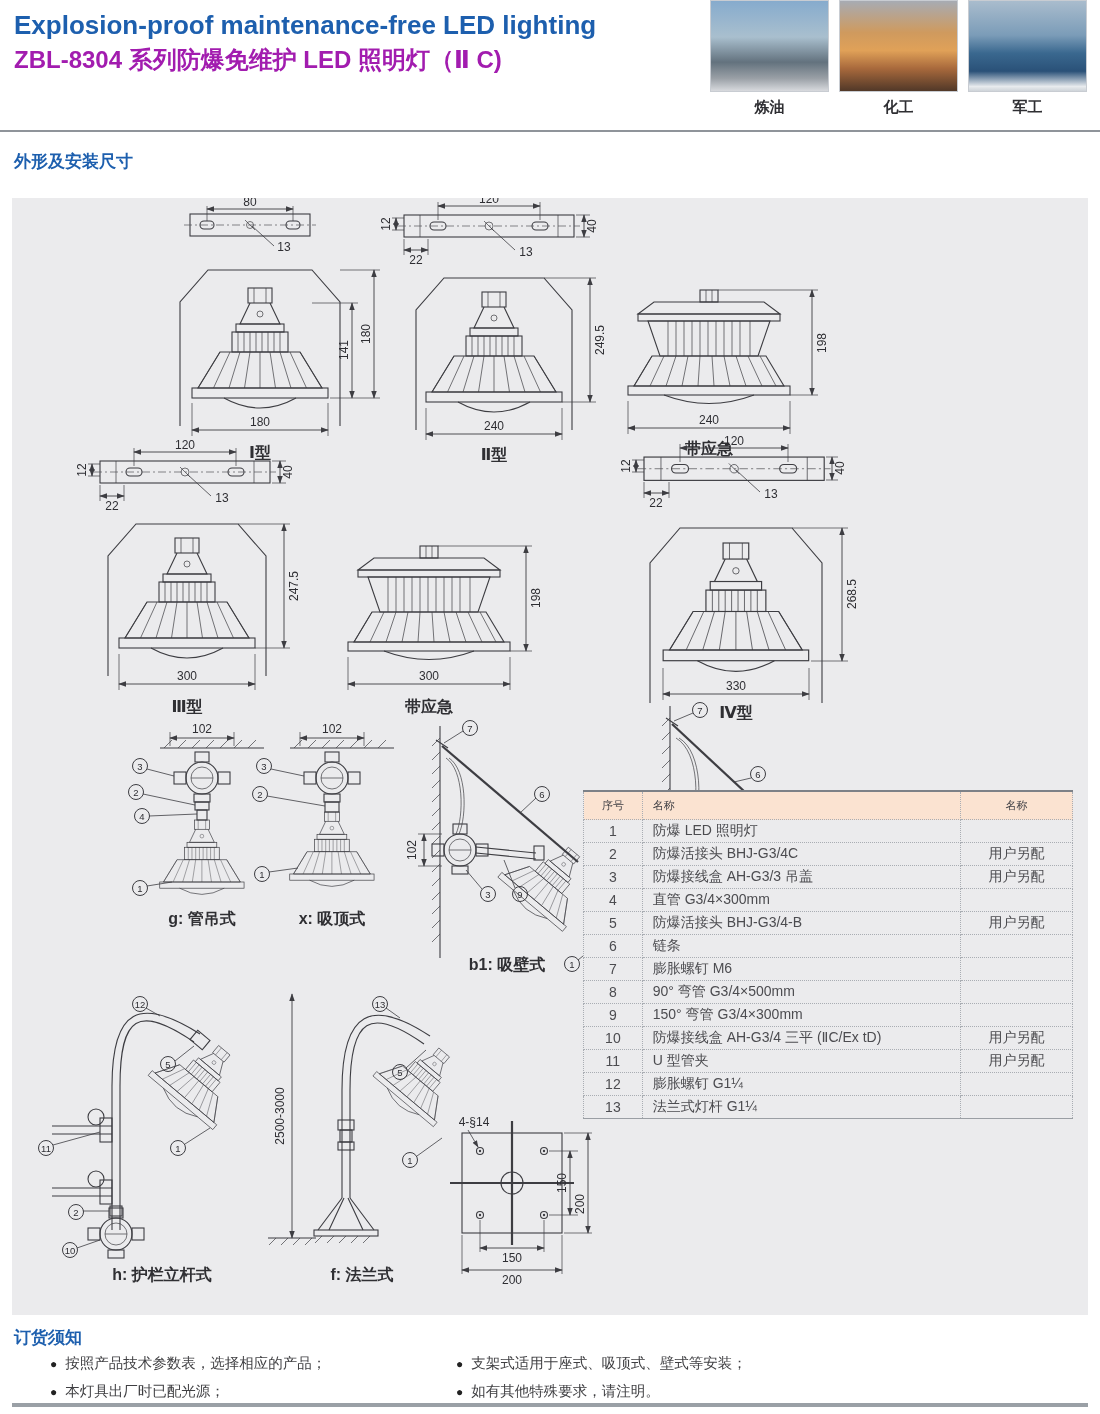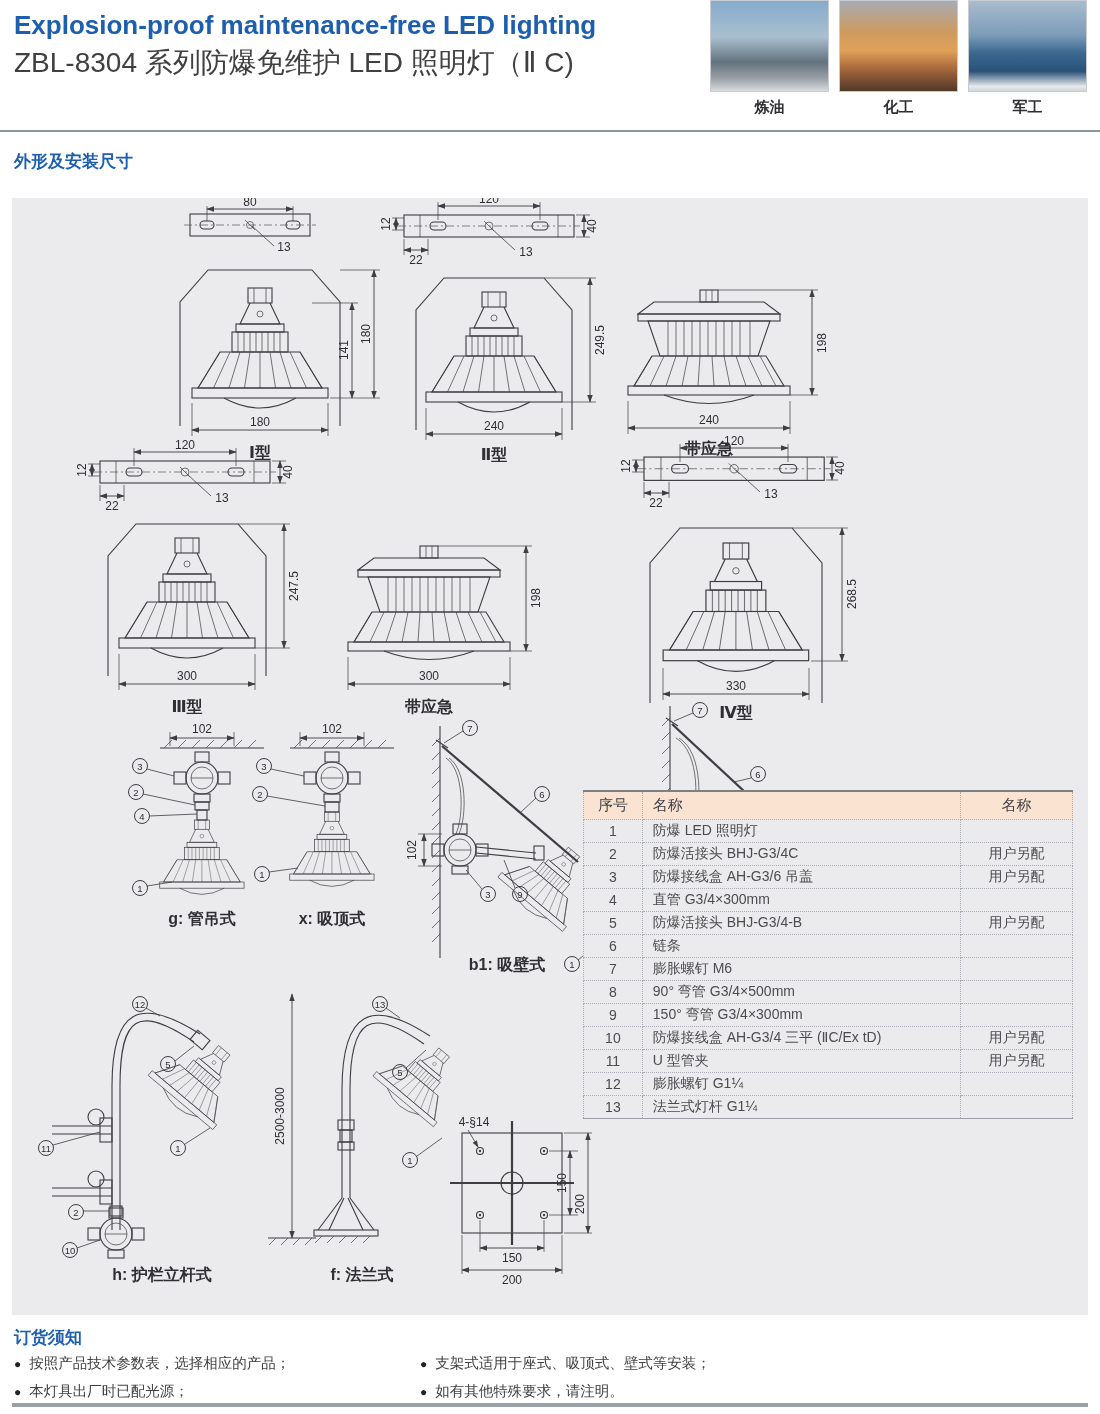--- a/index.html
+++ b/index.html
@@ -1,20 +1,20 @@
 <!DOCTYPE html>
 <html><head>
 <meta charset="utf-8">
 <style>
   html,body{margin:0;padding:0;background:#fff;}
   .page{position:relative;width:1100px;height:1414px;background:#ffffff;overflow:hidden;
         font-family:"Liberation Sans","DejaVu Sans",sans-serif;color:#333;}
   
   .title-en{position:absolute;left:14px;top:10px;font-size:26px;font-weight:600;color:#1d5fae;}
-  .title-zh{position:absolute;left:14px;top:44px;font-size:28px;font-weight:400;color:#404040;}
+  .title-zh{position:absolute;left:14px;top:44px;font-size:24px;font-weight:700;color:#a21caf;}
   .photos{position:absolute;left:710px;top:0;width:378px;display:flex;gap:10px;}
   .photo{width:119px;}
   .photo .img{width:119px;height:92px;border:1px solid #c8ccd2;box-sizing:border-box;}
   .img-refinery{background:linear-gradient(180deg,#86abcd 0%,#a9bfce 40%,#63727e 68%,#9aa0a6 86%,#d8dade 100%);}
   .img-chemical{background:linear-gradient(180deg,#a7abb3 0%,#cf9a5e 35%,#e0a158 55%,#a8693c 75%,#513828 100%);}
   .img-military{background:linear-gradient(180deg,#a9bccd 0%,#7b9cb8 38%,#3a688f 58%,#2a5178 78%,#e8ebee 95%,#cfd4d9 100%);}
   .photo .cap{margin-top:6px;text-align:center;font-size:15px;color:#2f2f33;}
   .rule-top{position:absolute;left:0;top:130px;width:1100px;height:2px;background:#8f949a;}
   .sec-title{position:absolute;left:14px;top:150px;font-size:17px;font-weight:700;color:#1d5fae;}
   
@@ -27,29 +27,29 @@
   .ext{fill:none;stroke:#3d3d42;stroke-width:0.7;}
   .cl{fill:none;stroke:#55555a;stroke-width:0.7;stroke-dasharray:8 3 2 3;}
   .dt{font-size:12px;fill:#2e2e33;text-anchor:middle;}
   .cap{font-size:16px;fill:#2f2f33;text-anchor:middle;font-weight:600;}
   .co circle{fill:#ebebed;stroke:#3d3d42;stroke-width:1;}
   .co text{font-size:9.5px;text-anchor:middle;fill:#2e2e33;}
   .ld{stroke:#3d3d42;stroke-width:0.8;fill:none;}
   
   .parts-table{position:absolute;left:583px;top:790px;width:490px;border-collapse:collapse;
                font-size:14px;color:#4c4c50;background:#ebebed;border-top:2px solid #7d8187;border-bottom:1px solid #9a9ea4;}
-  .parts-table th{background:#fbe3d1;font-size:15px;font-weight:400;color:#3f3f44;height:25px;
+  .parts-table th{background:#fbe3d1;font-size:11px;font-weight:400;color:#3f3f44;height:25px;
                   border-left:1px dotted #a9adb3;border-right:1px dotted #a9adb3;border-bottom:1px dotted #a9adb3;}
   .parts-table td{height:22px;border:1px dotted #a9adb3;padding:0;}
   .parts-table .c-no{width:58px;text-align:center;}
   .parts-table .c-name{width:318px;text-align:left;padding-left:10px;}
   .parts-table .c-extra{width:114px;text-align:center;}
   
   .order-title{position:absolute;left:14px;top:1326px;font-size:17px;font-weight:700;color:#1d5fae;}
-  .bullet{position:absolute;font-size:14.5px;color:#3f3f42;}
+  .bullet{position:absolute;font-size:14.5px;color:#3f3f42;margin-left:36px;}
   .bullet .dot{margin-right:8px;font-size:12px;color:#222;}
   .rule-bottom{position:absolute;left:12px;top:1403px;width:1076px;height:4px;background:#9aa0a6;}
 </style>
 </head>
 <body>
 
 <div class="page">
 
   <div class="title-en">Explosion-proof maintenance-free LED lighting</div>
   <div class="title-zh">ZBL-8304 系列防爆免维护 LED 照明灯（Ⅱ C)</div>
@@ -634,21 +634,21 @@
           <td class="c-name">防爆 LED 照明灯</td>
           <td class="c-extra"></td>
         </tr>
       <tr>
           <td class="c-no">2</td>
           <td class="c-name">防爆活接头 BHJ-G3/4C</td>
           <td class="c-extra">用户另配</td>
         </tr>
       <tr>
           <td class="c-no">3</td>
-          <td class="c-name">防爆接线盒 AH-G3/6 吊盖</td>
+          <td class="c-name">防爆接线盒 AH-G3/3 吊盖</td>
           <td class="c-extra">用户另配</td>
         </tr>
       <tr>
           <td class="c-no">4</td>
           <td class="c-name">直管 G3/4×300mm</td>
           <td class="c-extra"></td>
         </tr>
       <tr>
           <td class="c-no">5</td>
           <td class="c-name">防爆活接头 BHJ-G3/4-B</td>

